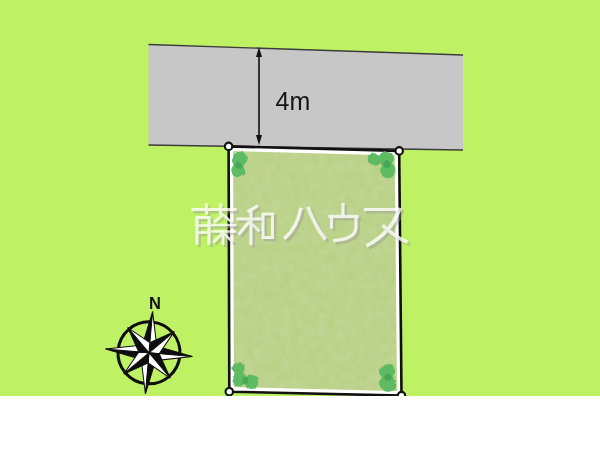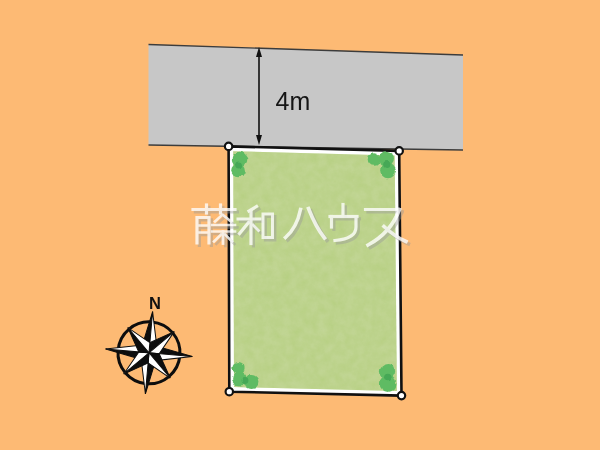--- a/index.html
+++ b/index.html
@@ -1,16 +1,16 @@
 <!DOCTYPE html>
 <html><head>
 <meta charset="utf-8">
 <style>
   html,body{margin:0;padding:0;background:#ffffff;}
-  #stage{position:relative;width:600px;height:450px;background:#fdba74;overflow:hidden;
+  #stage{position:relative;width:600px;height:396px;background:#bef264;overflow:hidden;
          font-family:"Liberation Sans", sans-serif;}
 </style>
 </head>
 <body>
 <div id="stage">
 <svg width="600" height="450" viewBox="0 0 600 450" xmlns="http://www.w3.org/2000/svg">
   <defs>
     <filter id="paper" x="-5%" y="-5%" width="110%" height="110%">
       <feTurbulence type="fractalNoise" baseFrequency="0.11" numOctaves="4" seed="11" result="t"></feTurbulence>
       <feColorMatrix in="t" type="matrix" values="0 0 0 0 0.60

